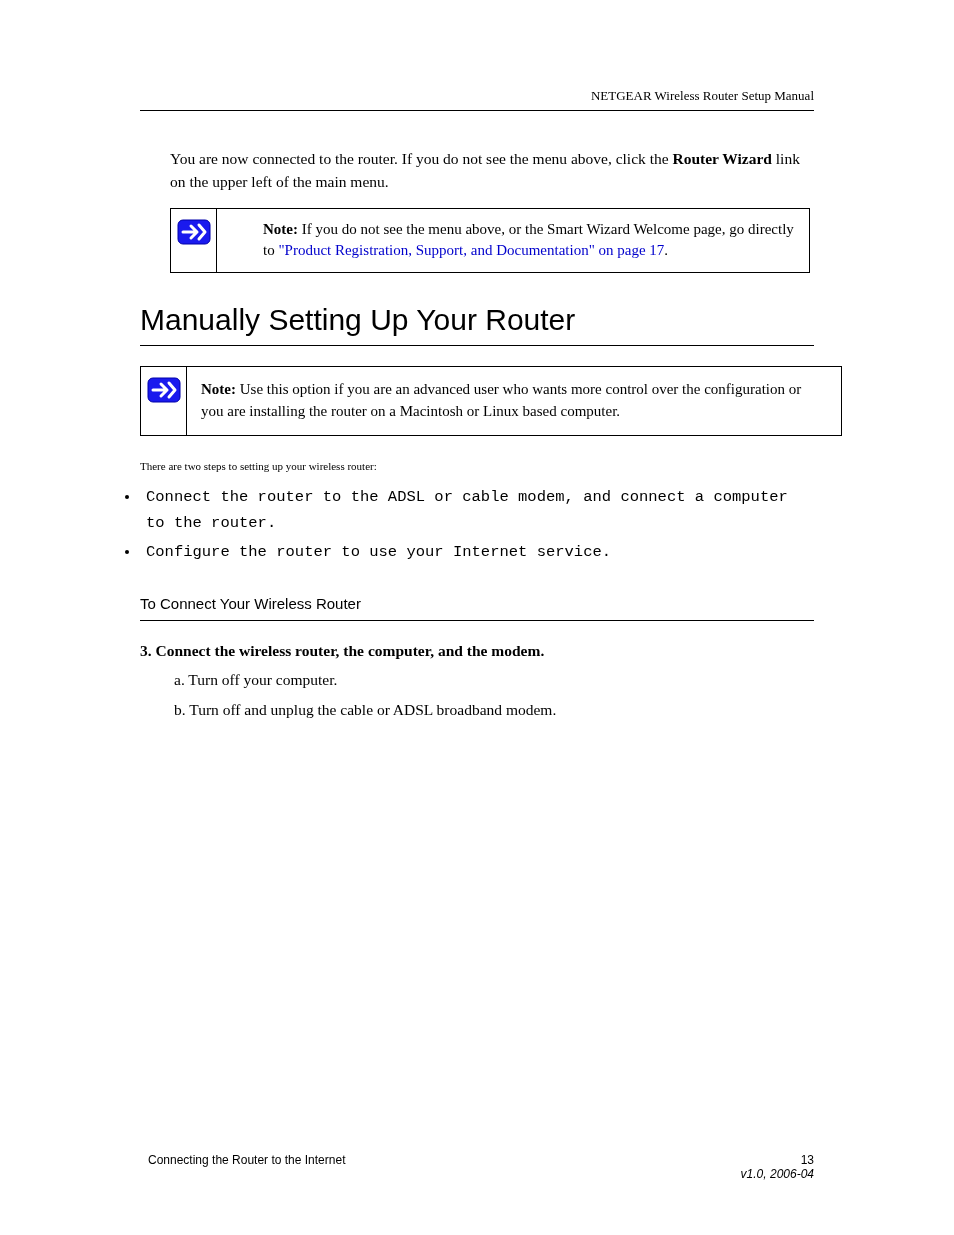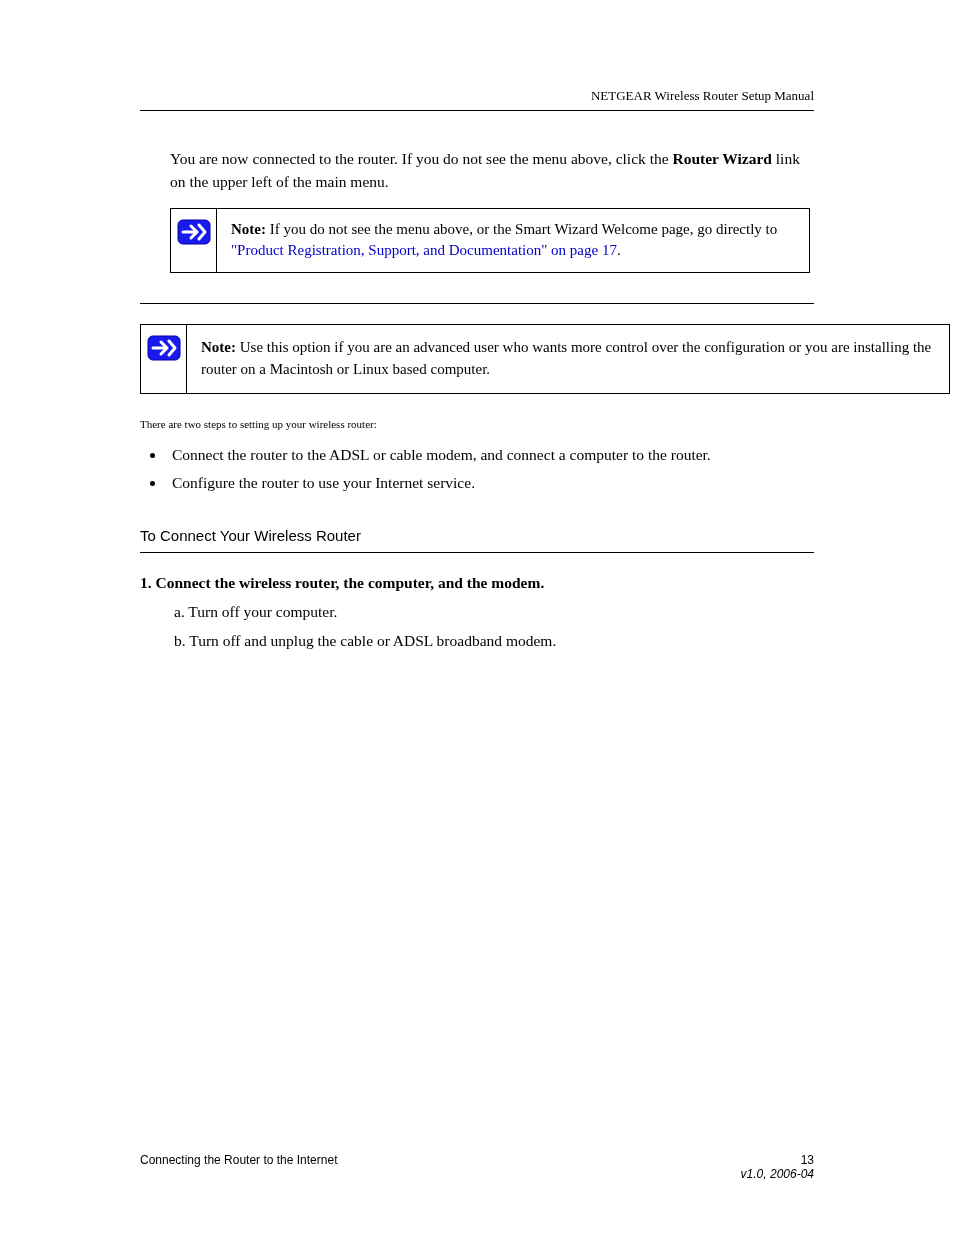--- a/index.html
+++ b/index.html
@@ -34,20 +34,21 @@
   }
   .intro-block p.tight { margin-bottom: 2px; }
   .welcome {
     font-style: italic;
   }
   .note-box {
     border: 1.2px solid #000;
     display: flex;
     margin: 14px 12px 30px 30px;
     width: 640px;
+    gap: 32px;
   }
   .note-icon-cell {
     border-right: 1.2px solid #000;
     width: 46px;
     display: flex;
     align-items: flex-start;
     justify-content: center;
     padding-top: 10px;
   }
   .note-text-cell {
@@ -66,32 +67,32 @@
   }
   .hr-section {
     border: none;
     border-top: 1.2px solid #000;
     margin-bottom: 20px;
   }
   .note-box2 {
     border: 1.2px solid #000;
     display: flex;
     margin: 0 0 22px 0;
-    width: 810px;
+    width: 702px;
   }
   .note-box2 .note-text-cell { padding: 12px 14px; }
   .body-para {
     font-size: 11px;
     line-height: 1.5;
     margin-bottom: 10px;
   }
   .bullets {
-    margin-left: 26px;
     font-size: 15.5px;
     line-height: 1.7;
+    font-family: Liberation Mono, monospace;
   }
   .bullets li { margin-bottom: 2px; padding-left: 6px; }
   .subsection-heading {
     font-family: Arial, Helvetica, sans-serif;
     font-size: 15px;
     font-weight: normal;
     margin-top: 30px;
     margin-bottom: 8px;
   }
   .hr-sub {
@@ -100,21 +101,21 @@
     margin-bottom: 18px;
   }
   .sub-para {
     font-size: 15.5px;
     line-height: 1.5;
     margin-bottom: 6px;
   }
   .footer {
     position: absolute;
     bottom: 54px;
-    left: 140px;
+    left: 148px;
     right: 140px;
     display: flex;
     justify-content: space-between;
     font-family: Arial, Helvetica, sans-serif;
     font-size: 12px;
   }
   .link { color: #0000cc; }
   .emph { font-style: italic; }
   svg.arrow-icon { display: block; }
 </style>
@@ -140,20 +141,21 @@
       <svg class="arrow-icon" width="34" height="26" viewBox="0 0 34 26">
         <rect x="1" y="1" width="32" height="24" rx="5" ry="5" fill="#1a1aee" stroke="#0000aa" stroke-width="1"></rect>
         <path d="M6 13 L20 13 M20 13 L14 7 M20 13 L14 19 M22 6 L28 13 L22 20" fill="none" stroke="#fff" stroke-width="3" stroke-linecap="round" stroke-linejoin="round"></path>
       </svg>
     </div>
     <div class="note-text-cell">
       <span class="note-label">Note:</span><span> If you do not see the menu above, or the Smart Wizard Welcome page, go directly to </span><span class="emph welcome" style="font-style:normal;"></span><span class="link">"Product Registration, Support, and Documentation" on page 17</span><span>.</span>
     </div>
   </div>
 
+  <div class="section-heading">Manually Setting Up Your Router</div>
   <hr class="hr-section">
 
   <div class="note-box2">
     <div class="note-icon-cell">
       <svg class="arrow-icon" width="34" height="26" viewBox="0 0 34 26">
         <rect x="1" y="1" width="32" height="24" rx="5" ry="5" fill="#1a1aee" stroke="#0000aa" stroke-width="1"></rect>
         <path d="M6 13 L20 13 M20 13 L14 7 M20 13 L14 19 M22 6 L28 13 L22 20" fill="none" stroke="#fff" stroke-width="3" stroke-linecap="round" stroke-linejoin="round"></path>
       </svg>
     </div>
     <div class="note-text-cell">
@@ -164,21 +166,21 @@
   <p class="body-para">There are two steps to setting up your wireless router:</p>
   <ul class="bullets">
     <li>Connect the router to the ADSL or cable modem, and connect a computer to the router.</li>
     <li>Configure the router to use your Internet service.</li>
   </ul>
 
   <div class="subsection-heading">To Connect Your Wireless Router</div>
   <hr class="hr-sub">
 
   <p class="sub-para" style="margin-left:0;">
-    <b>1. Connect the wireless router, the computer, and the modem.</b>
+    <b>3. Connect the wireless router, the computer, and the modem.</b>
   </p>
   <p class="sub-para" style="margin-left:34px; margin-top:4px;">a. Turn off your computer.</p>
   <p class="sub-para" style="margin-left:34px;">b. Turn off and unplug the cable or ADSL broadband modem.</p>
 
 </div>
 
 <div class="footer">
   <span>Connecting the Router to the Internet</span>
   <span style="text-align:right;">
     <span>13</span><br>

